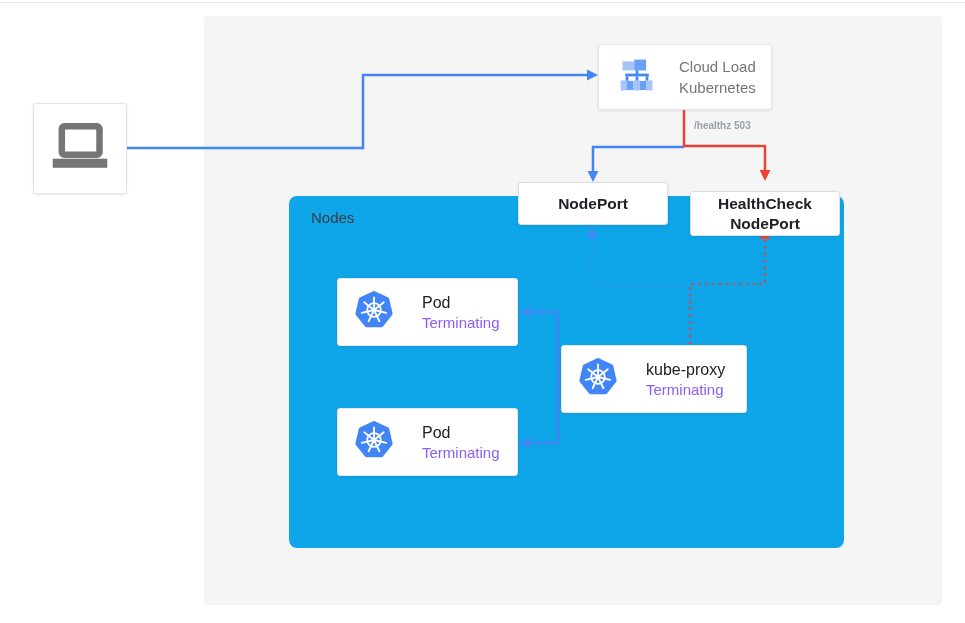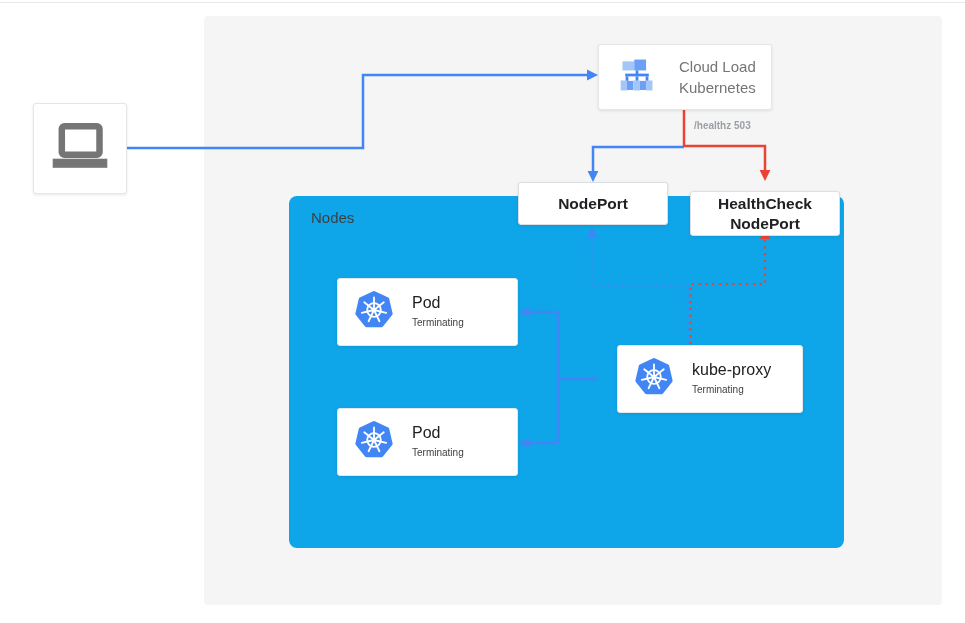--- a/index.html
+++ b/index.html
@@ -17,24 +17,24 @@
   .laptop-box{left:33px;top:103px;width:94px;height:91px;display:flex;align-items:center;justify-content:center;}
   .clb-box{left:598px;top:44px;width:174px;height:66px;display:flex;align-items:center;padding:0 0 0 18px;}
   .clb-text{margin-left:22px;font-size:15px;line-height:21px;color:#757575;}
   .port-box{display:flex;flex-direction:column;align-items:center;justify-content:center;
             font-weight:bold;font-size:15.5px;color:#202124;line-height:20px;text-align:center;border-color:#dcdfe2;}
   .nodeport-box{left:518px;top:182px;width:150px;height:43px;}
   .healthcheck-box{left:690px;top:191px;width:150px;height:45px;}
   .k8s-box{display:flex;align-items:center;padding-left:16px;}
   .pod1-box{left:337px;top:278px;width:181px;height:68px;}
   .pod2-box{left:337px;top:408px;width:181px;height:68px;}
-  .kubeproxy-box{left:617px;top:345px;width:186px;height:68px;}
-  .k8s-text{margin-left:18px;}
+  .kubeproxy-box{left:561px;top:345px;width:186px;height:68px;}
+  .k8s-text{margin-left:28px;}
   .k8s-title{font-size:16px;color:#212121;line-height:21px;}
-  .k8s-sub{font-size:10px;color:#404040;line-height:20px;}
+  .k8s-sub{font-size:15px;color:#8b5cf6;line-height:20px;}
   .healthz{position:absolute;left:694px;top:120px;font-size:10px;font-weight:bold;color:#9aa0a6;z-index:3;}
 </style>
 </head>
 <body>
 
 <div class="canvas">
 
   <div class="top-rule"></div>
   <div class="panel"></div>
 

